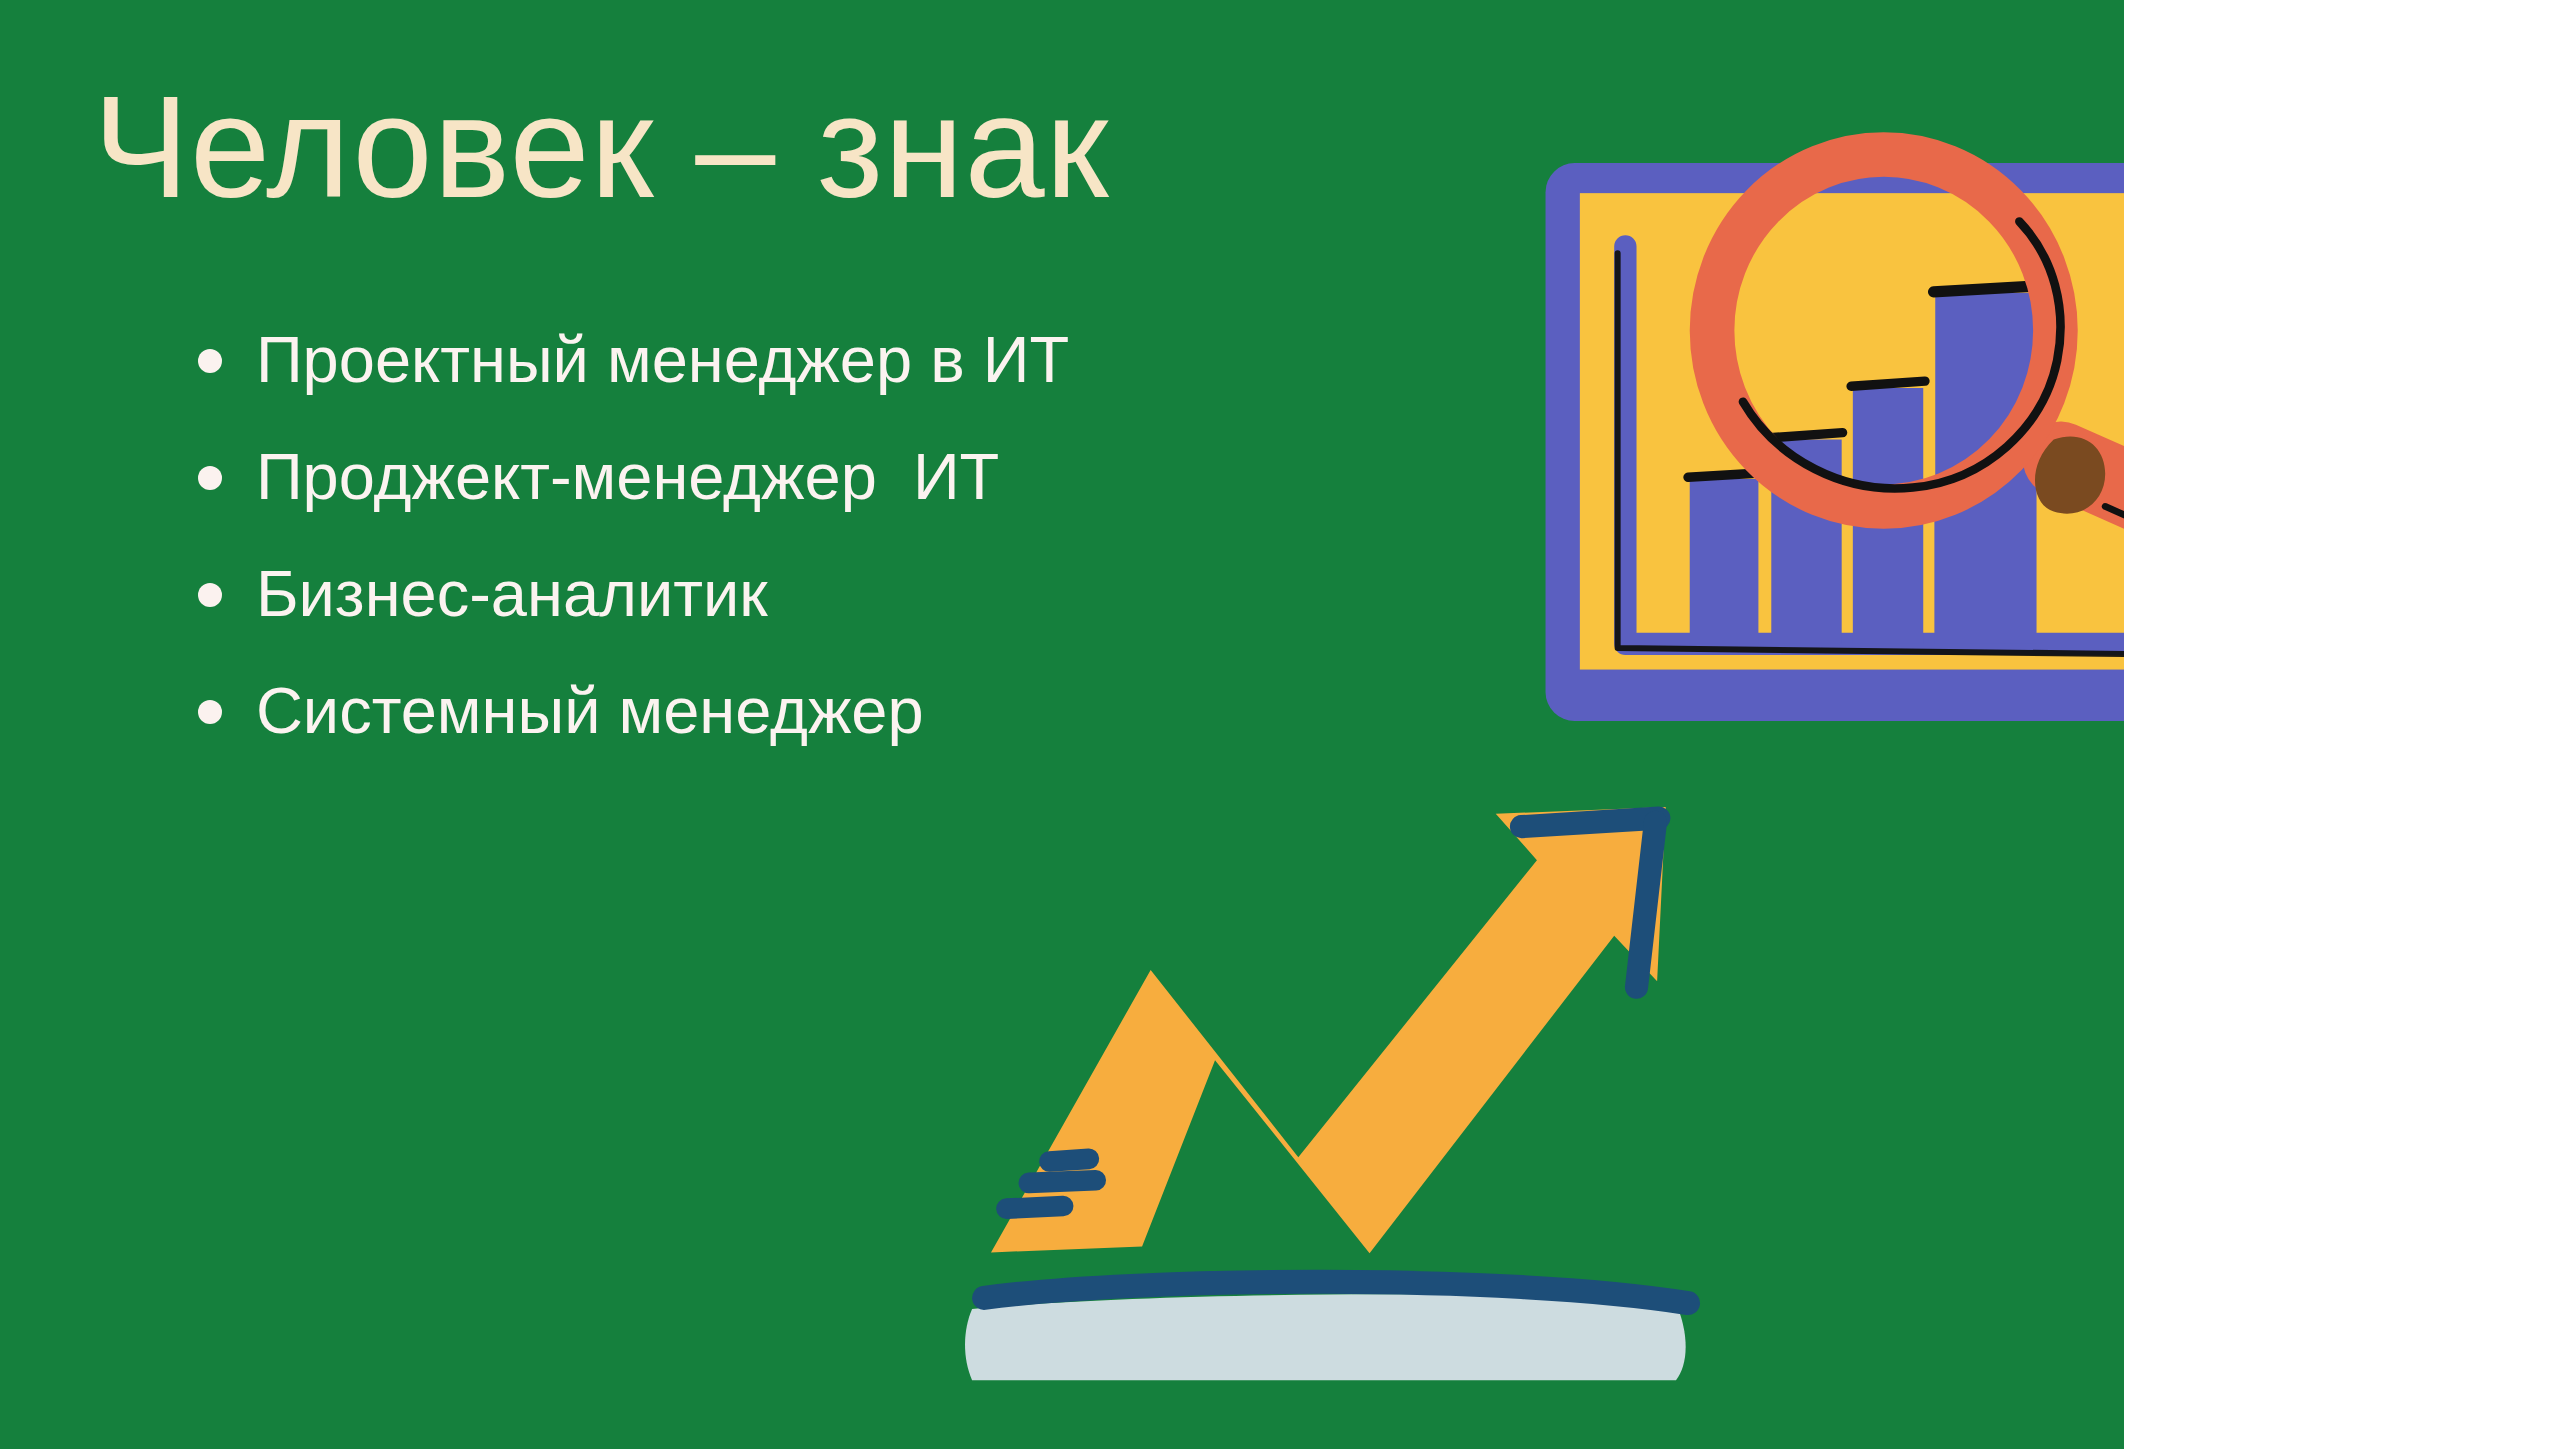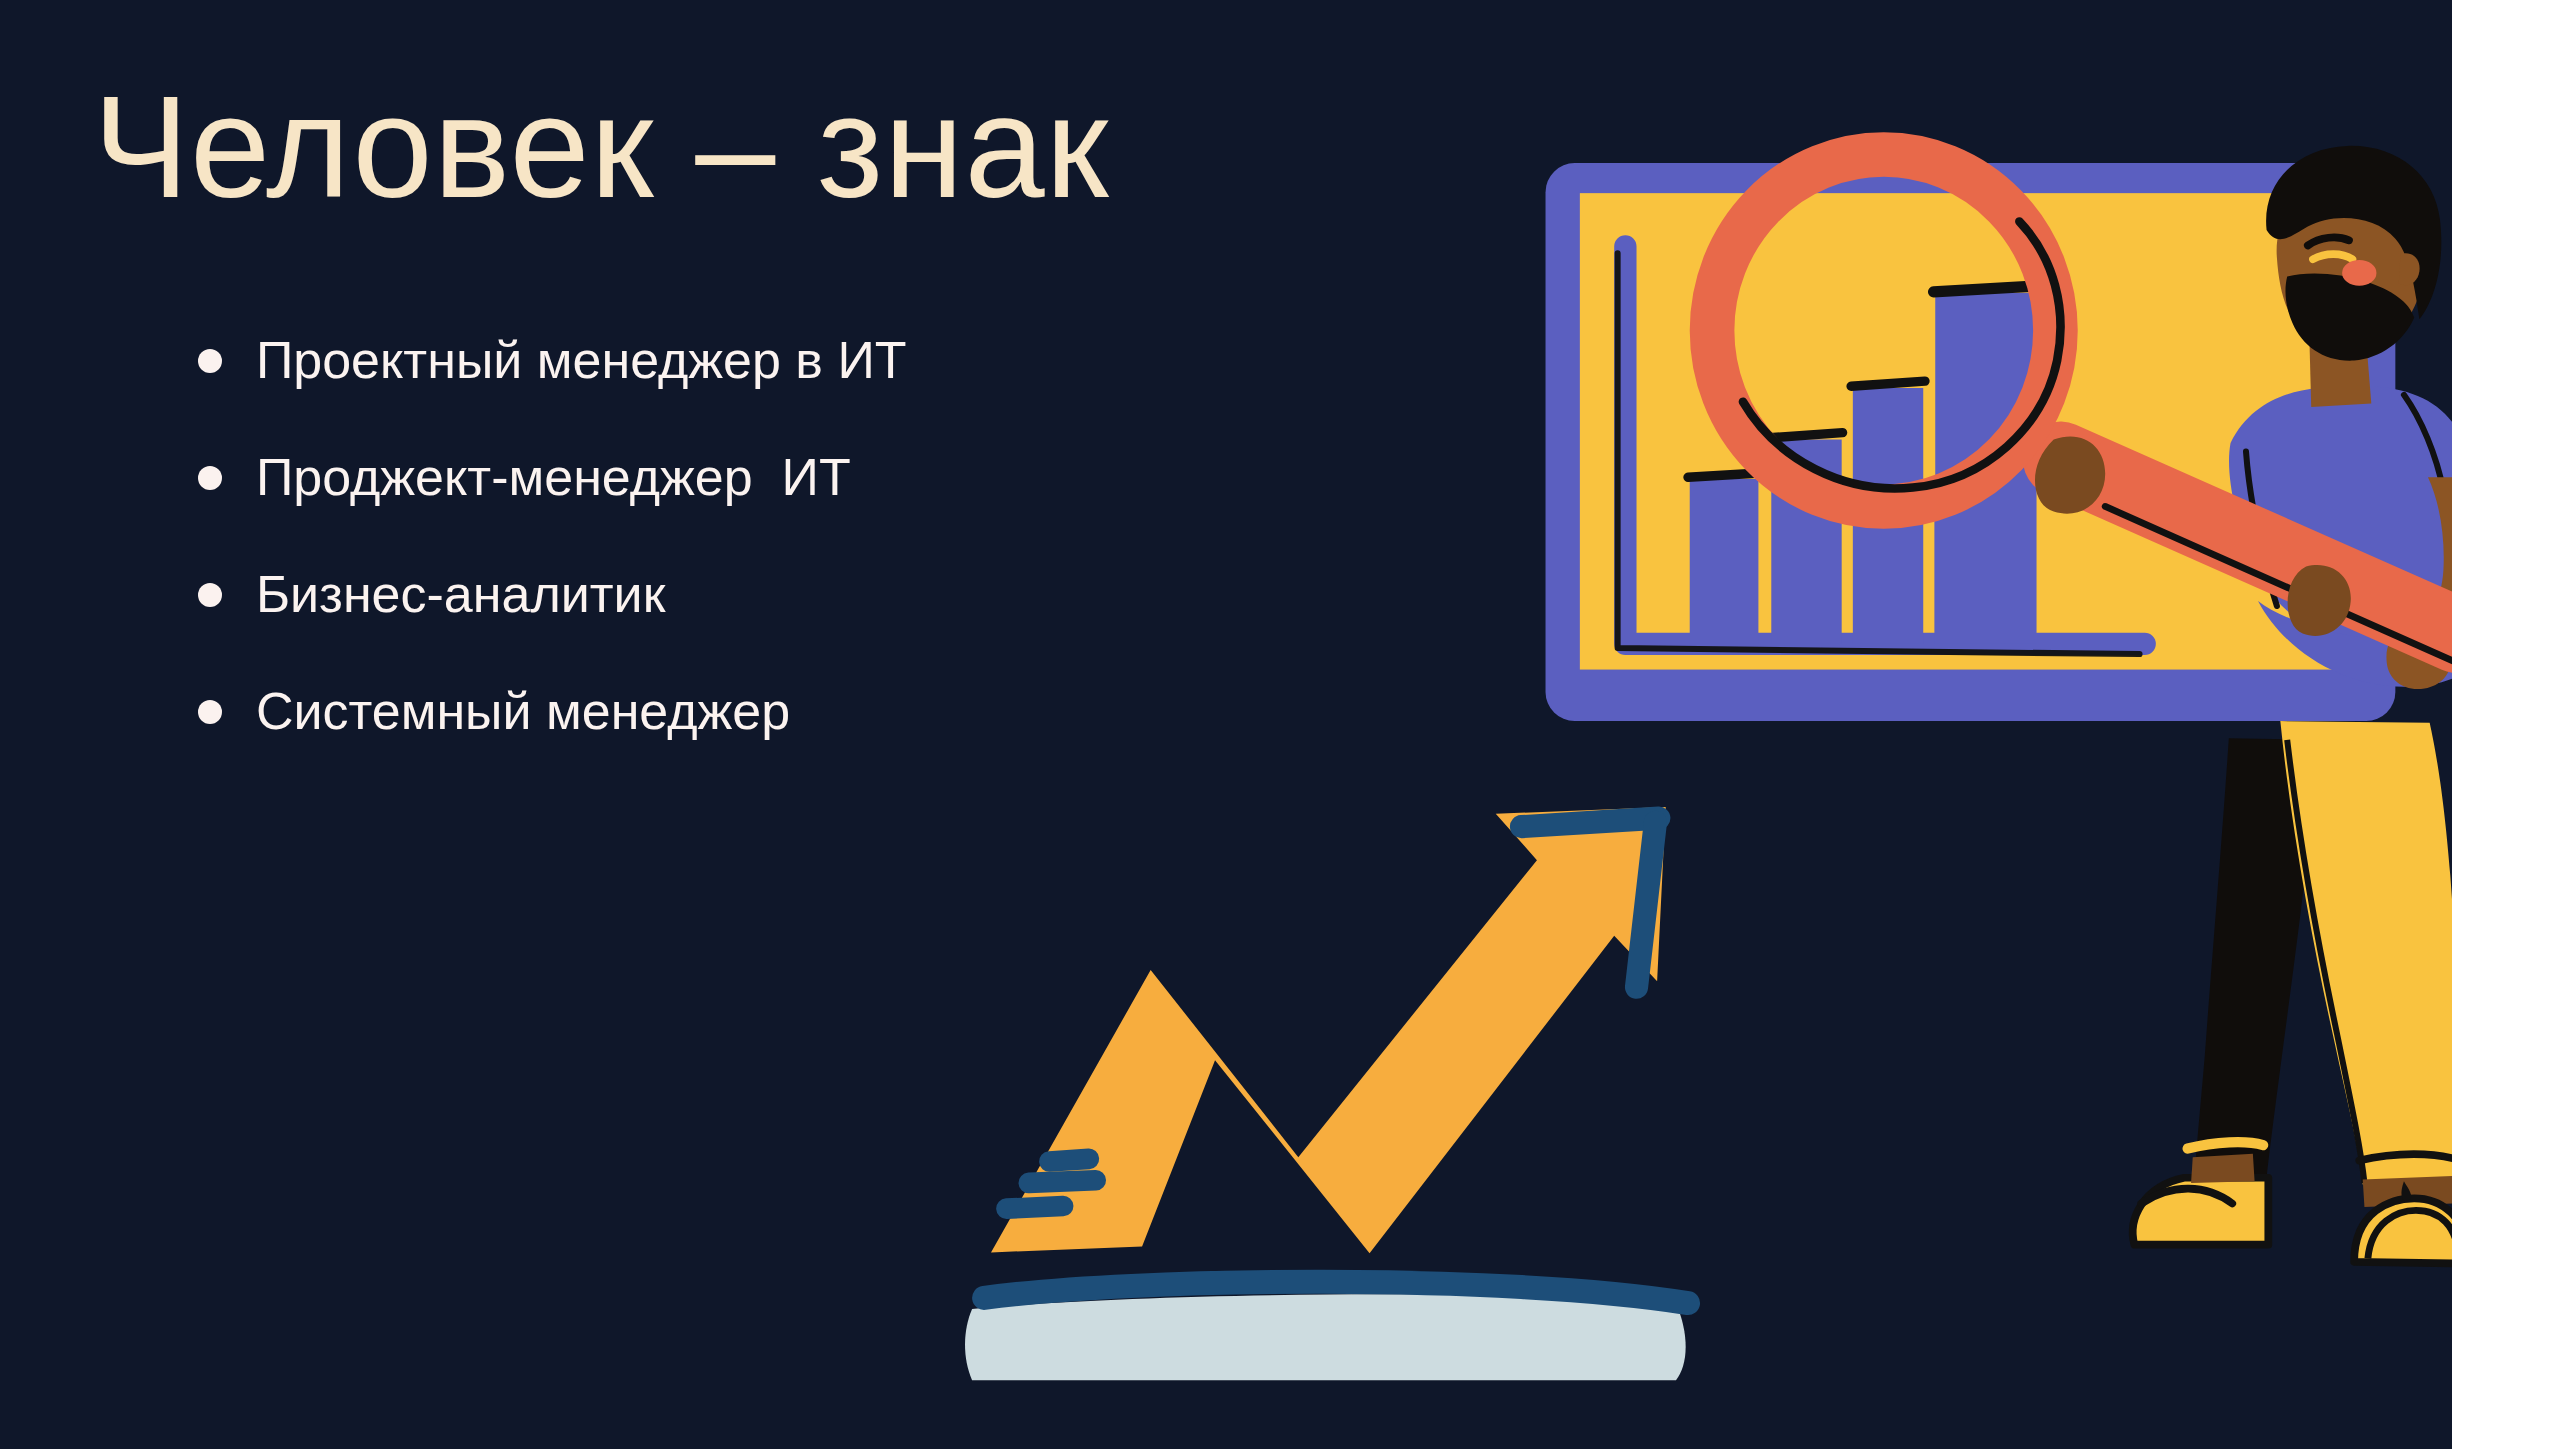--- a/index.html
+++ b/index.html
@@ -8,23 +8,23 @@
     padding: 0;
   }
   body {
     width: 2576px;
     height: 1449px;
     overflow: hidden;
     font-family: "Liberation Sans", "DejaVu Sans", sans-serif;
   }
   #slide {
     position: relative;
-    width: 2452px;
-    height: 1449px;
-    background: #0f172a;
+    width: 2124px;
+    height: 1449px;
+    background: #15803d;
     overflow: hidden;
   }
 
   
   #slide-title {
     position: absolute;
     left: 93px;
     top: 76px;
     font-size: 144px;
     line-height: 1.0;
@@ -54,21 +54,21 @@
   .bullet-dot {
     flex: 0 0 auto;
     width: 24px;
     height: 24px;
     border-radius: 50%;
     background: #fbf2ef;
     margin-right: 34px;
     margin-left: 6.9px;
   }
   .bullet-text {
-    font-size: 52px;
+    font-size: 65px;
     line-height: 1.05;
     color: #fbf3f0;
     font-weight: 400;
     white-space: pre;
   }
 
   
   #illustration {
     position: absolute;
     left: 0;

